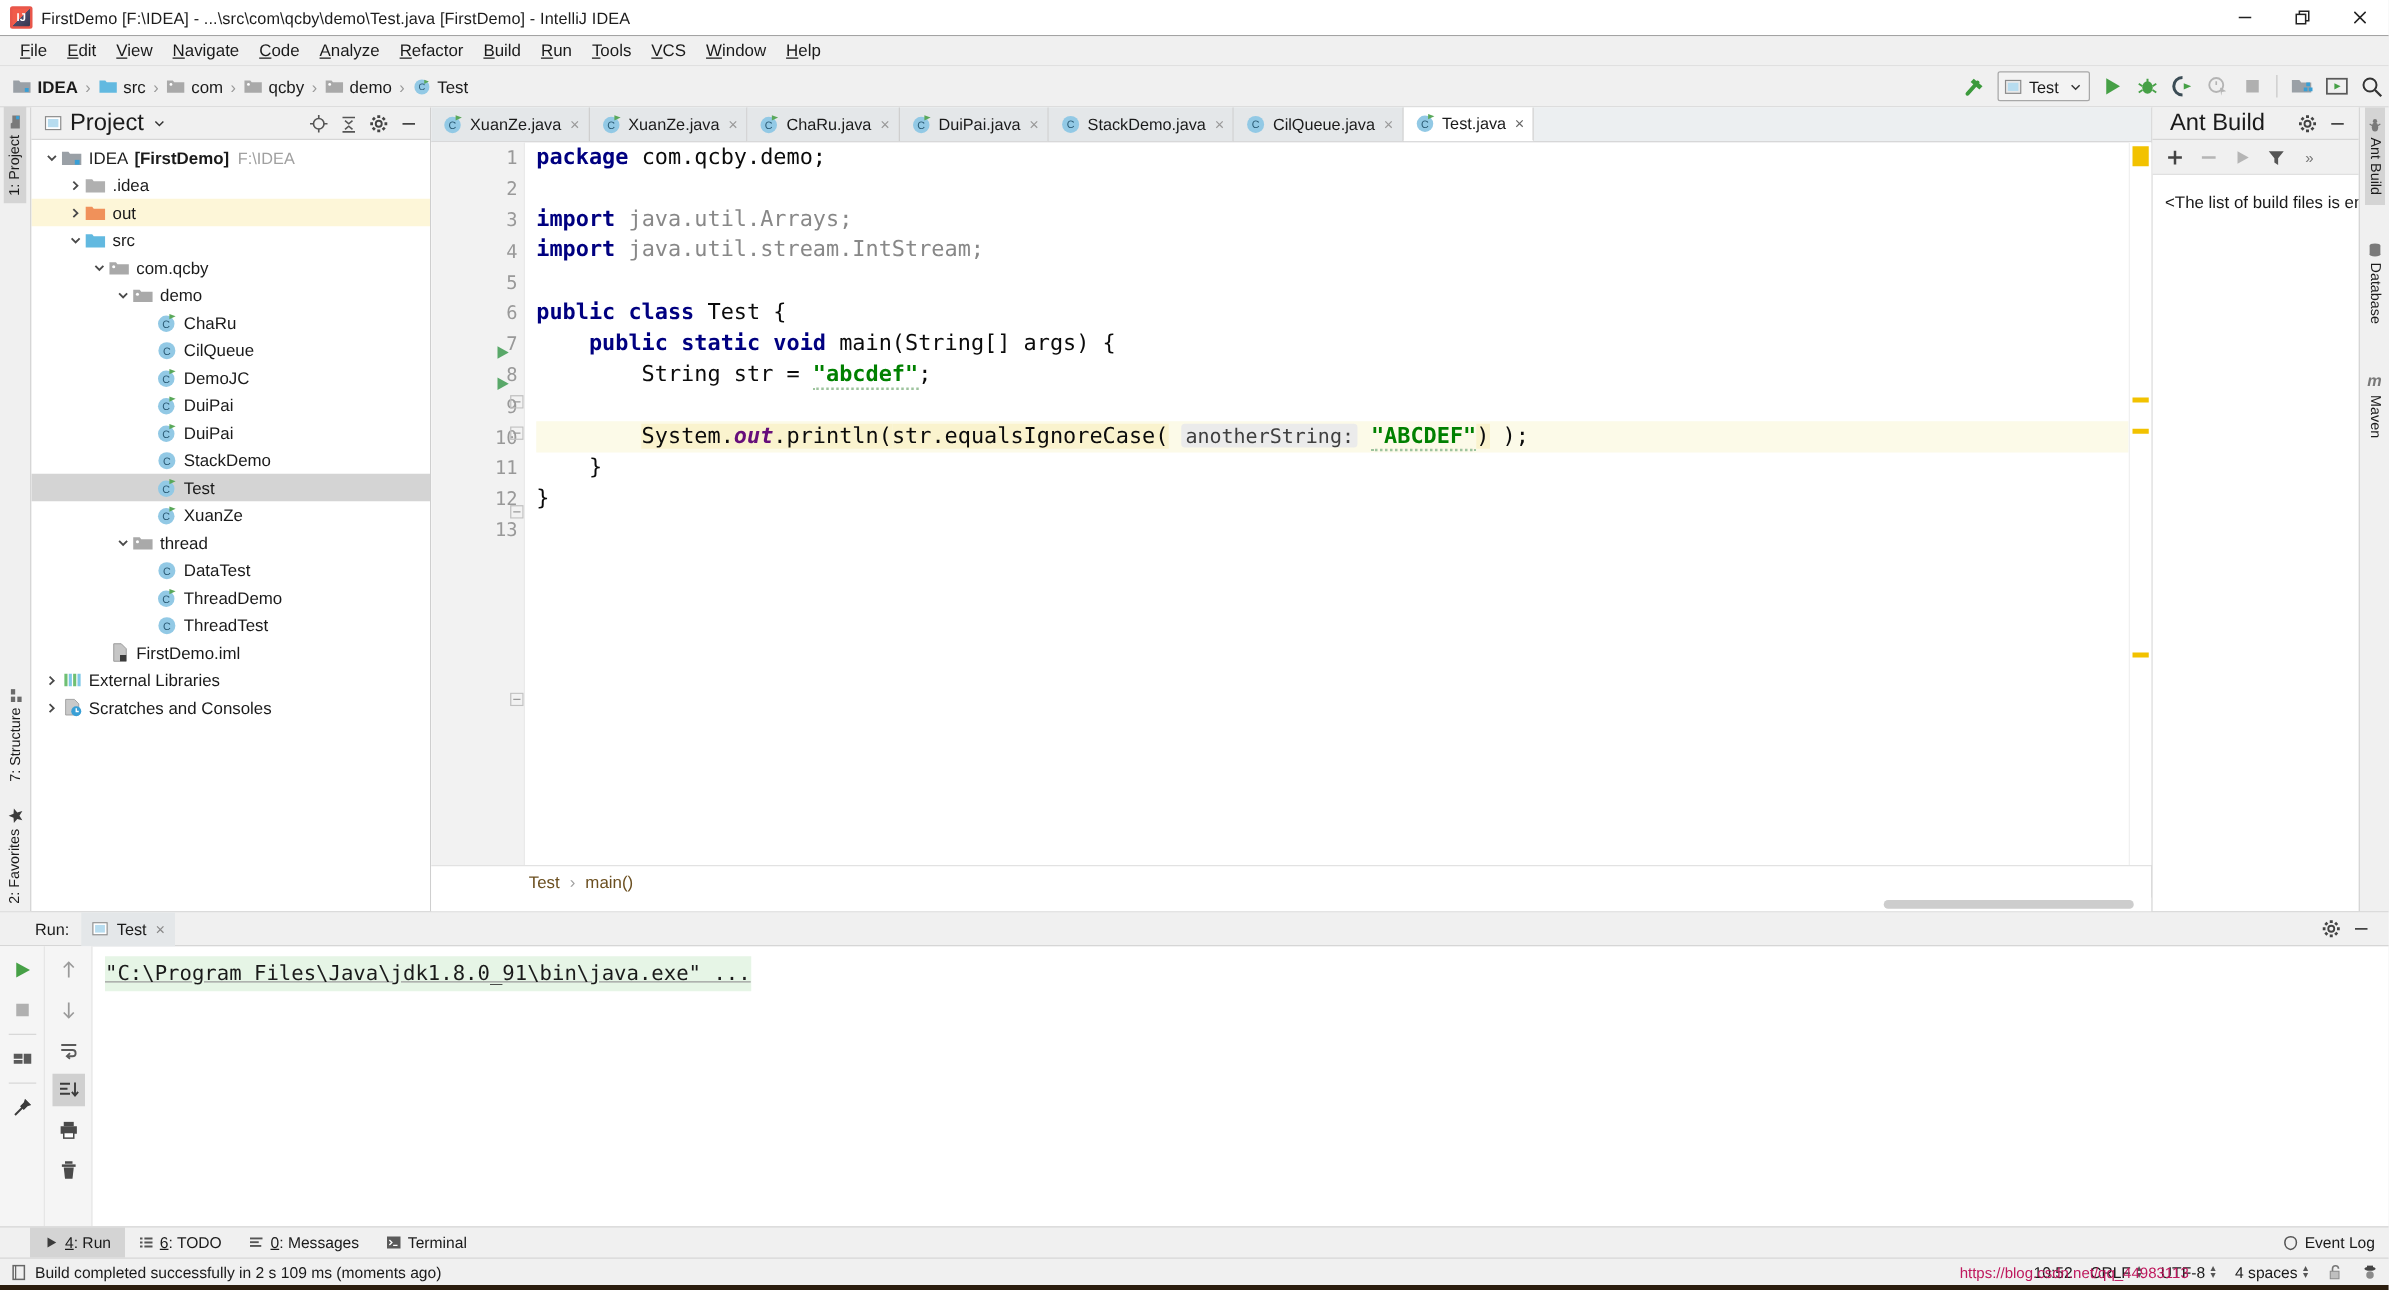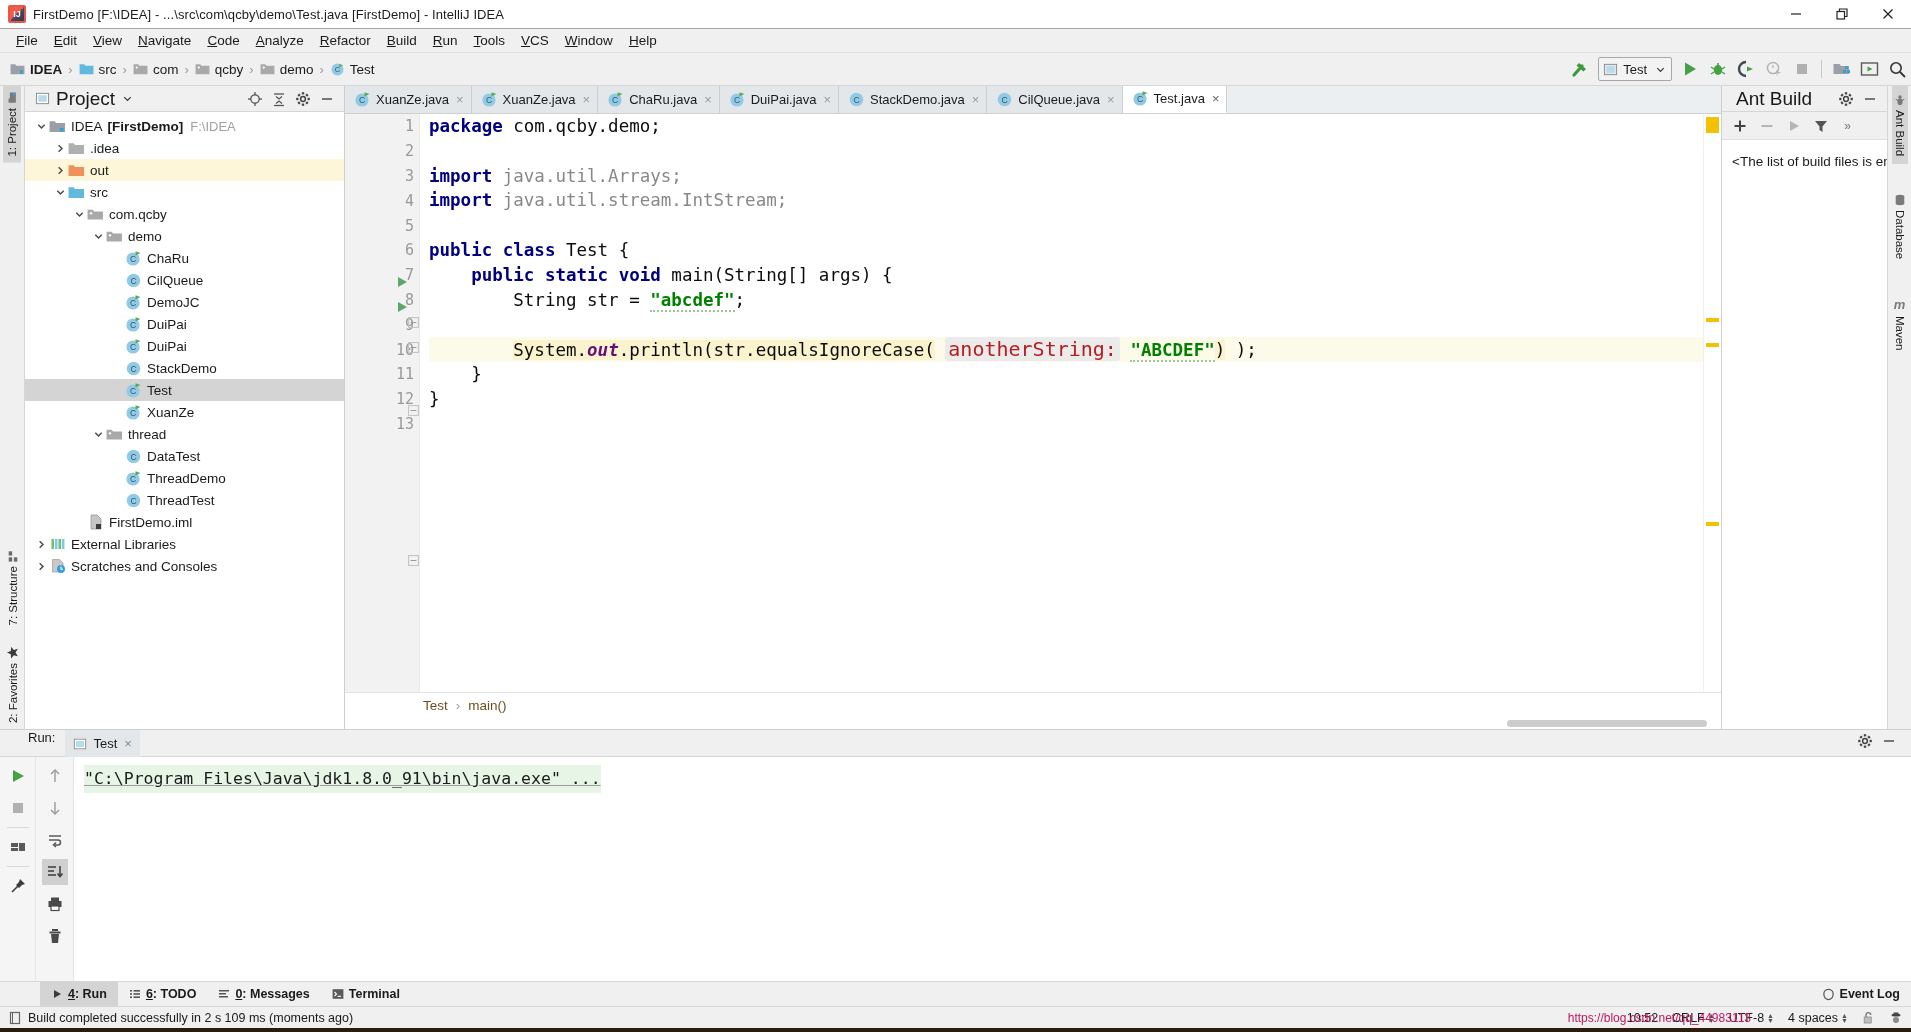--- a/index.html
+++ b/index.html
@@ -95,21 +95,21 @@
   .runmark { position:absolute; width:14px; height:14px; }
   .fold { position:absolute; width:11px; height:11px; }
   .code { flex:1; position:relative; overflow:hidden;
           font-family:"DejaVu Sans Mono", monospace; font-size:17.5px; line-height:24.8px;
           padding-left:9px; white-space:pre; color:#0b0b0b; }
   .cline { height:24.8px; }
   .cline.hlline { background:#fcfae8; }
   .kw { color:#000080; font-weight:bold; }
   .str { color:#008000; font-weight:bold; }
   .fld { color:#660e7a; font-weight:bold; font-style:italic; }
-  .hint { background:#ebebeb; color:#b91c1c; border-radius:3px; padding:0 3px; font-size:20px;}
+  .hint { background:#ebebeb; color:#404040; border-radius:3px; padding:0 3px; font-size:16px;}
   .ident-hl { background:#faf3ce; }
   .squig { border-bottom:2px dotted #9ec49e; }
   .markerbar { width:18px; flex:none; background:#fff; position:relative; border-left:1px solid #f0f0f0;}
   .mk { position:absolute; right:2px; width:13px; background:#f2c200; }
   .vscroll-top { position:absolute; right:2px; top:3px; width:13px; height:16px; background:#f2c200; }
 
   .breadcrumbs { height:26px; background:#fff; border-top:1px solid #e2e2e2; display:flex;
                  align-items:center; padding-left:78px; flex:none; font-size:13.5px; color:#6b4f20;}
   .breadcrumbs .bsep { margin:0 8px; color:#a0a0a0; }
   .hscrollwrap { height:11px; background:#fff; flex:none; position:relative; }
@@ -123,42 +123,42 @@
   .rp-btn { width:25px; height:22px; display:flex; align-items:center; justify-content:center; color:#555;}
   .rp-body { flex:1; padding:14px 0 0 10px; font-size:13.5px; color:#1a1a1a; white-space:nowrap;
              overflow:hidden;}
   .stripe-right { width:24px; background:#f0f0f0; border-left:1px solid #d6d6d6;
                   display:flex; flex-direction:column; align-items:center; flex:none;}
   .stripe-right .vtab { padding:8px 2px; }
 
   
   .runpanel { height:252px; background:#fff; display:flex; flex-direction:column; flex:none;
               border-top:1px solid #cfcfcf; }
-  .run-head { height:27px; background:#f0f0f0; display:flex; flex:none;
+  .run-head { height:27px; background:#f0f0f0; display:flex; align-items:center; flex:none;
               border-bottom:1px solid #d6d6d6; padding-left:28px;}
   .run-head .rh-label { font-size:13px; margin-right:10px; }
   .runtab { height:27px; display:flex; align-items:center; padding:0 8px; font-size:13px;
             background:#e4e7e9; }
   .run-head .rh-spacer { flex:1; }
   .run-main { flex:1; display:flex; min-height:0; }
   .run-tools { width:36px; background:#f5f5f5; display:flex; flex-direction:column;
                align-items:center; padding-top:6px; gap:6px; flex:none; border-right:1px solid #e6e6e6;}
   .run-tools2 { width:38px; background:#f5f5f5; display:flex; flex-direction:column;
                 align-items:center; padding-top:6px; gap:6px; flex:none; border-right:1px solid #e6e6e6;}
   .rt-btn { width:26px; height:26px; display:flex; align-items:center; justify-content:center; }
   .rt-btn.active { background:#d0d0d0; }
   .rt-div { width:22px; height:1px; background:#d8d8d8; }
   .console { flex:1; padding:8px 0 0 10px; font-family:"DejaVu Sans Mono", monospace;
              font-size:16.5px; line-height:28px; color:#000080; white-space:pre; overflow:hidden;}
   .cmdline { background:#e6f5e6; display:inline-block; color:#1a1a1a; text-decoration:underline; text-decoration-color:#9c9c9c;}
   .outtrue { color:#000; }
 
   
   .toolbtns { height:25px; background:#f0f0f0; display:flex; align-items:center; flex:none;
-              border-top:1px solid #d6d6d6; padding-left:40px;font-weight:bold; }
+              border-top:1px solid #d6d6d6; padding-left:24px; }
   .tbtn2 { height:25px; display:flex; align-items:center; gap:5px; padding:0 11px; font-size:12.5px;}
   .tbtn2.active { background:#d4d4d4; }
   .tbtn2 u { text-decoration:underline; }
   .tb2-spacer { flex:1; }
   .statusbar { height:22px; background:#f0f0f0; display:flex; align-items:center; flex:none;
                border-top:1px solid #d6d6d6; padding:0 8px; font-size:12.5px; color:#1a1a1a; }
   .sb-spacer { flex:1; }
   .sb-item { margin-left:14px; display:flex; align-items:center; gap:3px; }
   .sb-caret { display:inline-flex; flex-direction:column; gap:1px; color:#555; font-size:7px; line-height:5px;}
   .bottomline { height:4px; background:#2b1d0e; flex:none;}

